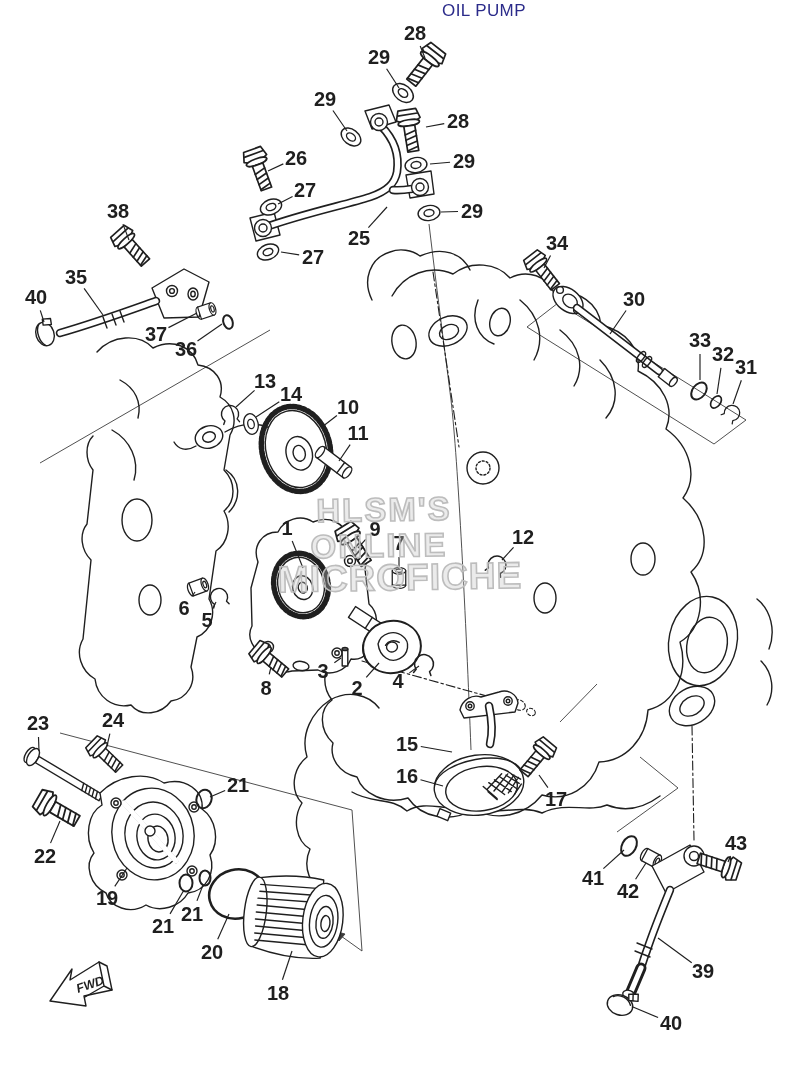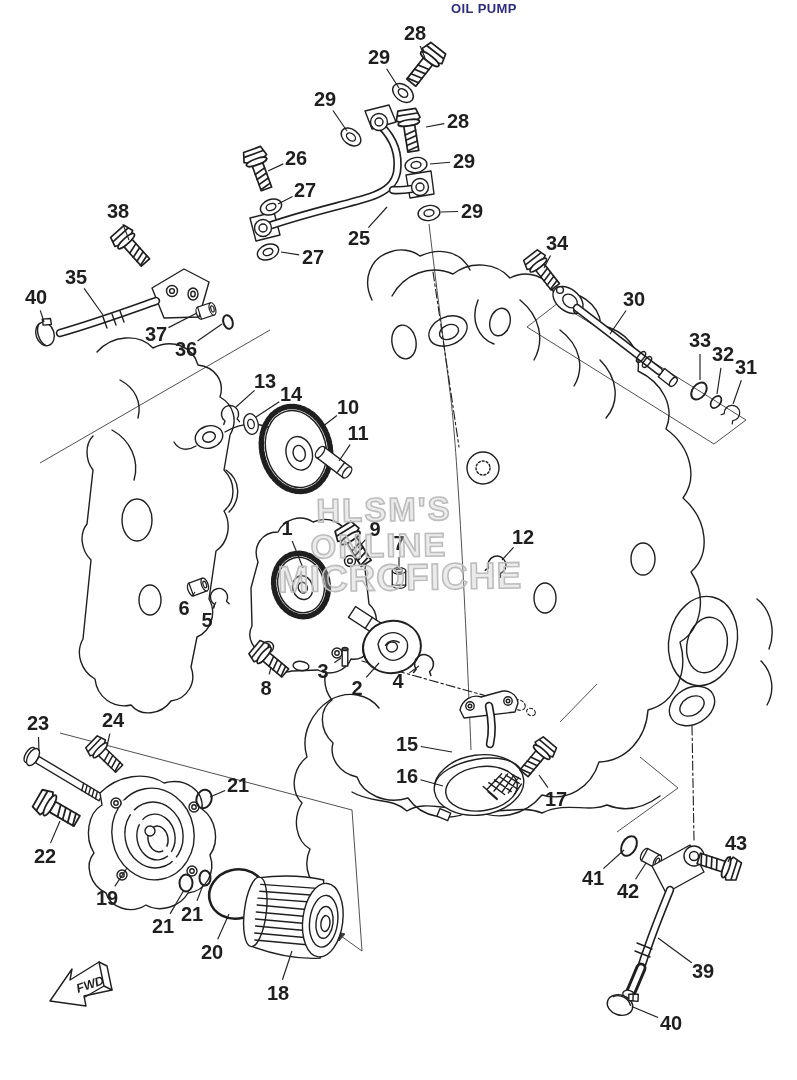--- a/index.html
+++ b/index.html
@@ -4,21 +4,21 @@
 <style>
   :root{
     --ink:#1f1f1f;
     --title-color:#2b2b8a;
     --wm-color:#bdbdbd;
   }
   html,body{margin:0;padding:0;background:#fff;}
   .page{position:relative;width:797px;height:1080px;background:#ffffff;overflow:hidden;
         font-family:"Liberation Sans",sans-serif;}
   .page-title{position:absolute;left:404px;top:1px;width:160px;text-align:center;
-        font-size:13px;font-weight:bold;letter-spacing:0.4px;color:var(--title-color);}
+        font-size:17px;font-weight:normal;letter-spacing:0.4px;color:var(--title-color);}
   svg.diagram{position:absolute;left:0;top:0;}
   svg .art{stroke:var(--ink);fill:none;stroke-width:1.4;stroke-linecap:round;stroke-linejoin:round;}
   svg .thin{stroke:#3c3c3c;stroke-width:0.9;fill:none;}
   svg .wfill{fill:#ffffff;}
   svg .dd{stroke-dasharray:9 3 2.5 3;stroke-width:1.1;}
   svg .ghost{stroke-dasharray:3 2.2;stroke-width:1.1;}
   svg .teeth{stroke-dasharray:2.7 2.3;stroke-width:5.5;fill:none;}
   svg .pipe-o{stroke-width:8.5;fill:none;}
   svg .pipe-i{stroke:#ffffff;stroke-width:5.2;fill:none;}
   svg .sw2{stroke-width:2;}

